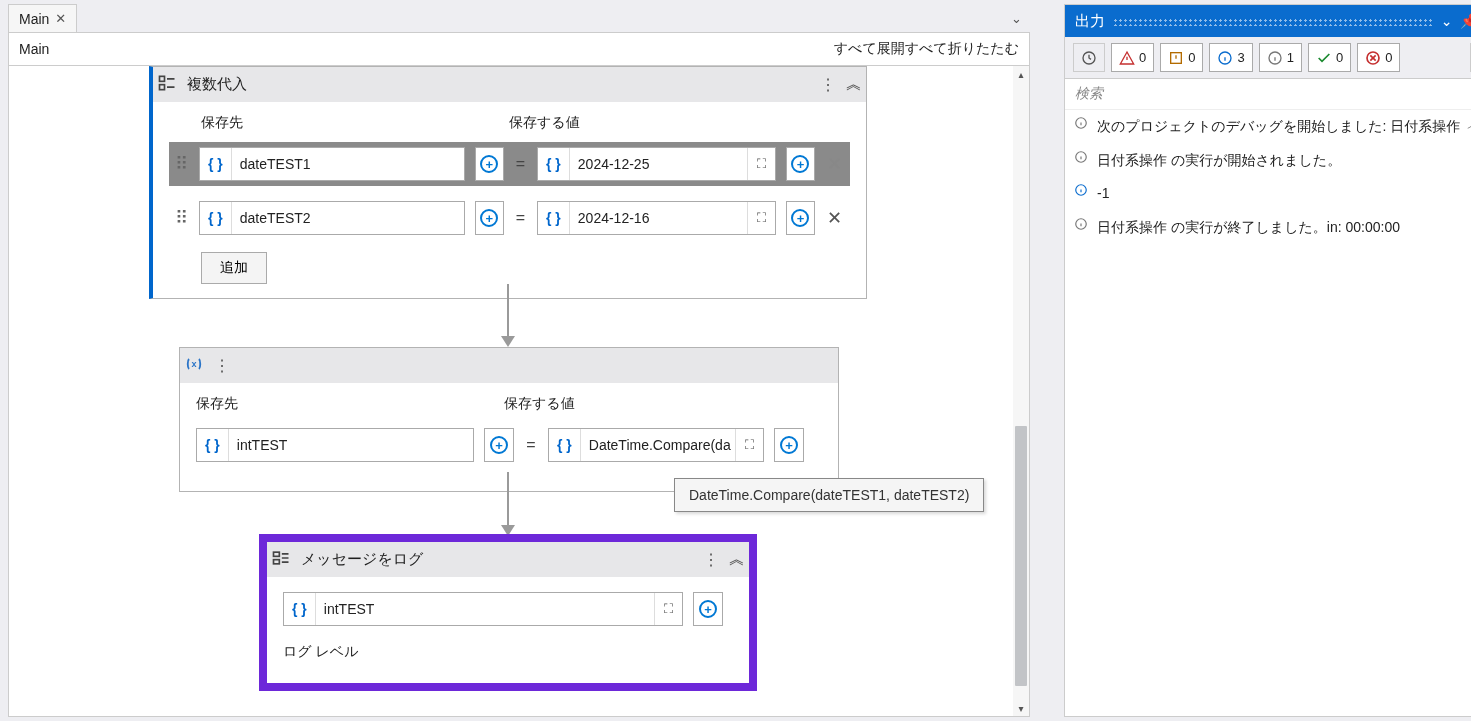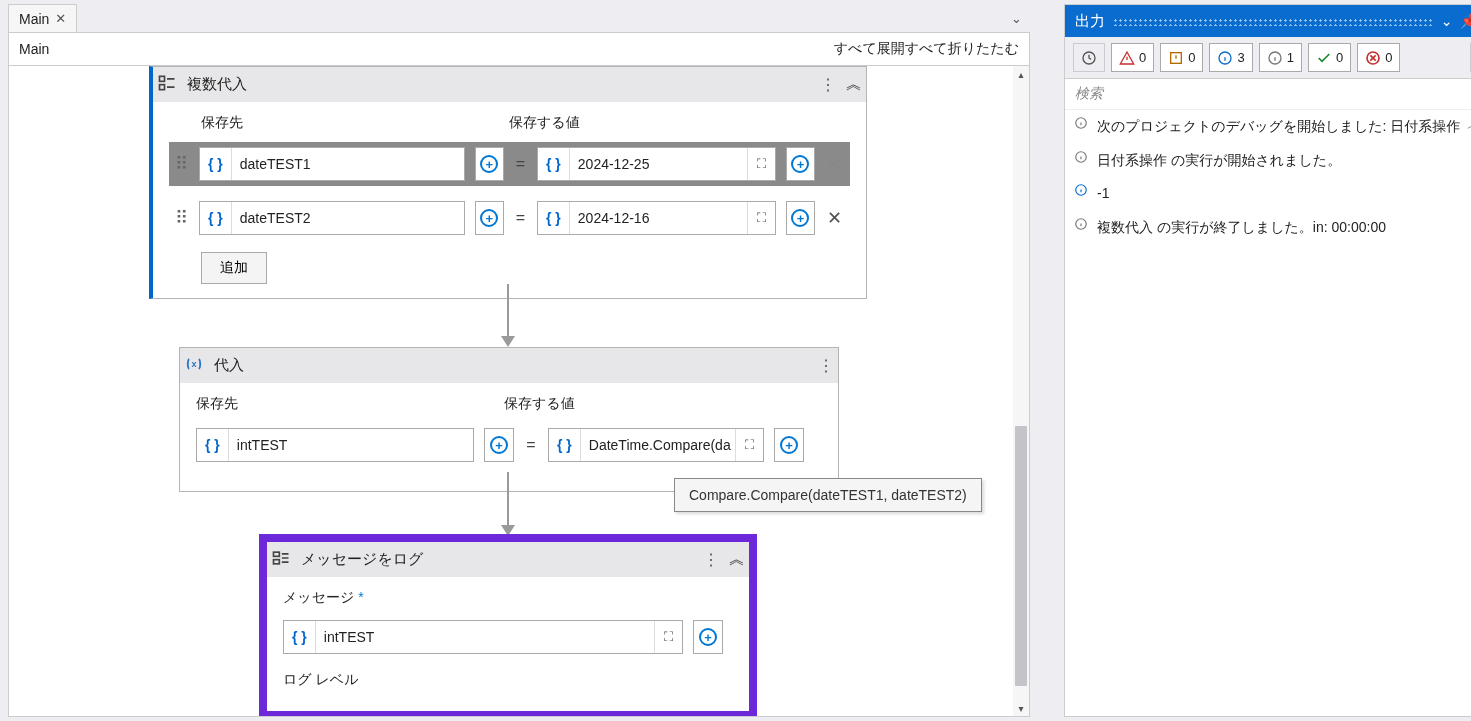--- a/index.html
+++ b/index.html
@@ -414,21 +414,20 @@
       </div>
 
       <div class="activity" style="left:170px; top:281px; width:660px;">
         <div class="act-header">
           <span class="icon-assign">
             <svg viewBox="0 0 24 24" fill="none" stroke="#2a74c7" stroke-width="2.2">
               <path d="M6 6c-2 2-2 10 0 12M18 6c2 2 2 10 0 12"></path>
               <text x="9" y="16" font-size="11" fill="#2a74c7" stroke="none" font-weight="700">x</text>
             </svg>
           </span>
-          <span class="title-text">代入</span>
           <span class="ctrl">⋮</span>
         </div>
         <div class="act-body">
           <div class="col-headers" style="margin-left:0;">
             <div class="c1">保存先</div>
             <div class="c2">保存する値</div>
           </div>
           <div class="row" style="padding-left:0;">
             <div class="field var">
               <span class="braces">{ }</span>
@@ -444,45 +443,41 @@
               <span class="expand">⛶</span>
             </div>
             <div class="plus-btn">
                 <div class="plus-circle">+</div>
               </div>
           </div>
         </div>
       </div>
 
       <div class="tooltip" style="left:665px; top:412px;">
-        <span>Compare.Compare(dateTEST1, dateTEST2)</span>
+        <span>DateTime.Compare(dateTEST1, dateTEST2)</span>
       </div>
 
       <div class="arrow-connector" style="left:498px; top:406px; height:54px;">
         <div class="arrow-head" style="bottom:-10px;"></div>
       </div>
 
       <div class="activity selected" style="left:250px; top:468px; width:498px;">
         <div class="act-header">
           <span class="icon-log">
             <svg viewBox="0 0 24 24" fill="none" stroke="#444" stroke-width="2">
               <rect x="3" y="5" width="7" height="5"></rect>
                 <rect x="3" y="14" width="7" height="5"></rect>
               <path d="M13 7h8M13 12h8M13 17h8"></path>
             </svg>
           </span>
           <span class="title-text">メッセージをログ</span>
           <span class="ctrl">⋮</span>
           <span class="ctrl">︽</span>
         </div>
         <div class="act-body">
-          <div class="label-row">
-            <span>メッセージ</span>
-            <span class="req"> *</span>
-          </div>
           <div class="row" style="padding-left:0; margin-bottom:12px;">
             <div class="field" style="width:400px;">
               <span class="braces">{ }</span>
               <span class="txt">intTEST</span>
               <span class="expand">⛶</span>
             </div>
             <div class="plus-btn">
                 <div class="plus-circle">+</div>
               </div>
           </div>
@@ -586,16 +581,16 @@
         </span>
       <span>-1</span>
     </div>
     <div class="log-item">
       <span class="licon">
           <svg viewBox="0 0 24 24" fill="none" stroke="#777" stroke-width="2">
             <circle cx="12" cy="12" r="9"></circle>
             <path d="M12 8h0M12 11v5"></path>
           </svg>
         </span>
-      <span>複数代入 の実行が終了しました。in: 00:00:00</span>
+      <span>日付系操作 の実行が終了しました。in: 00:00:00</span>
     </div>
   </div>
 </div>
 
 </body></html>

